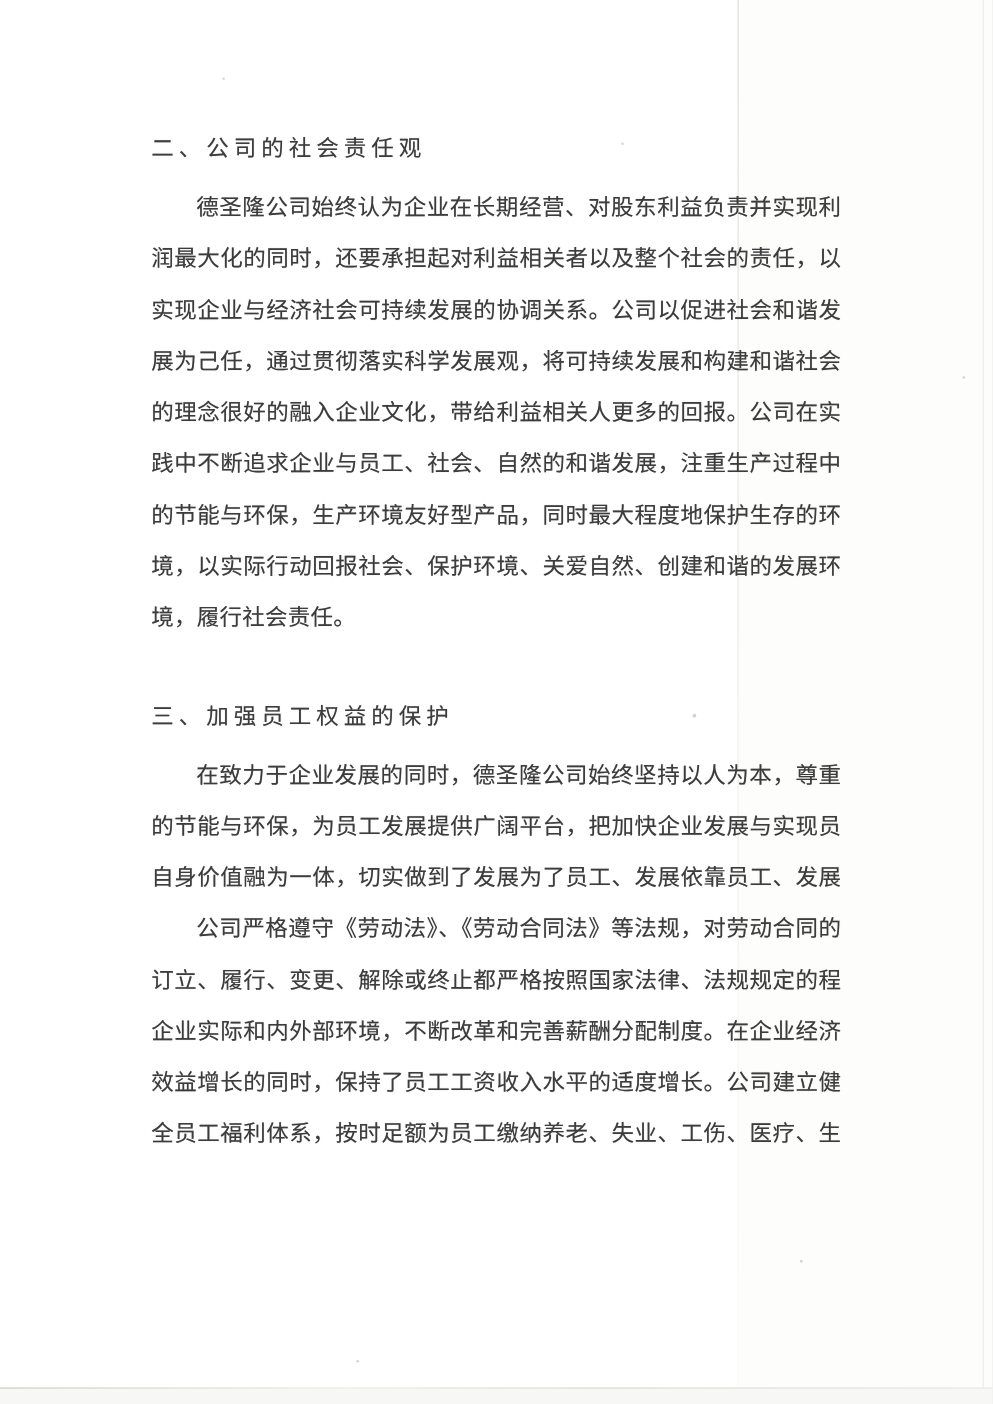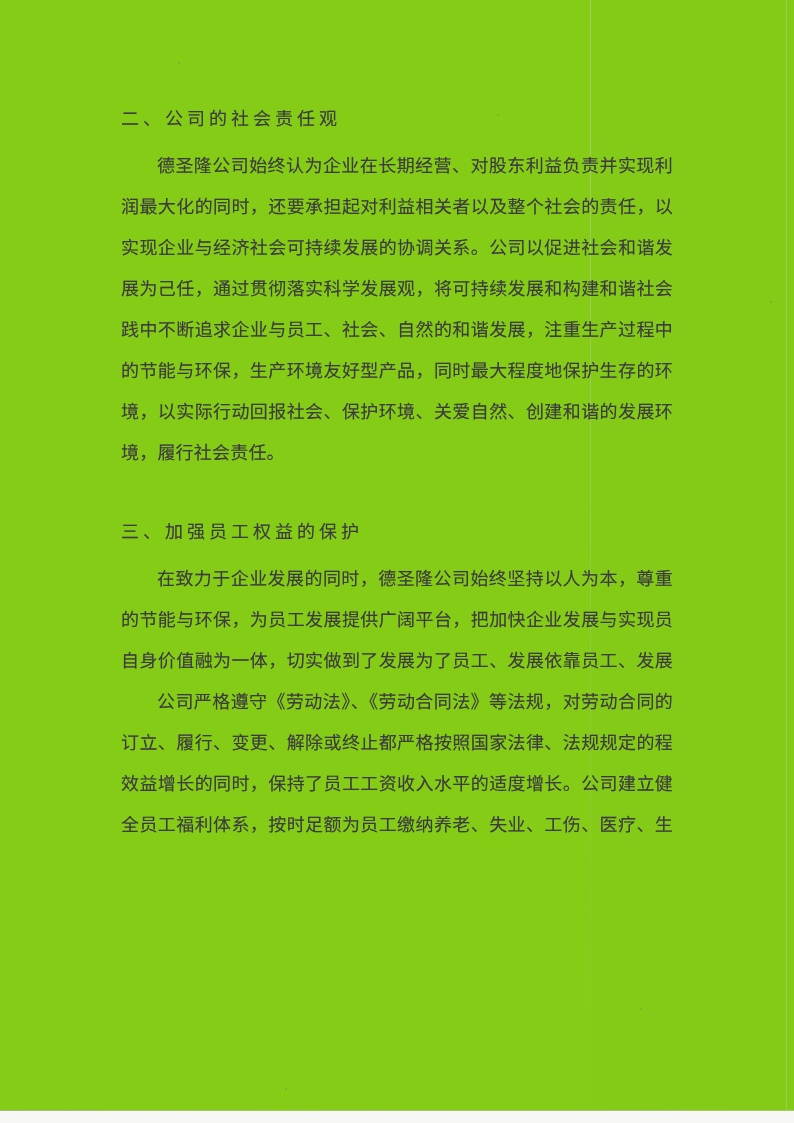--- a/index.html
+++ b/index.html
@@ -5,21 +5,21 @@
   html, body {
     margin: 0;
     padding: 0;
     background: #e9e9e7;
   }
   .page {
     position: relative;
     width: 794px;
     height: 1123px;
     margin: 0 auto;
-    background: #84cc16;
+    background: #ffffff;
     overflow: hidden;
     font-family: "Liberation Serif", "DejaVu Serif", serif;
   }
   
   .scan-shade-right {
     position: absolute;
     left: 590px; top: 0;
     width: 204px; height: 1110px;
     background: rgba(130, 130, 118, 0.02);
     pointer-events: none;
@@ -116,34 +116,36 @@
   <div class="speck s6"></div>
 
   <div class="content" style="color: rgb(60, 60, 60);">
       <div class="section">
         <div class="heading">二、公司的社会责任观</div>
         <div class="paragraph">
           <div class="line stretch indent">德圣隆公司始终认为企业在长期经营、对股东利益负责并实现利</div>
           <div class="line stretch">润最大化的同时，还要承担起对利益相关者以及整个社会的责任，以</div>
           <div class="line stretch">实现企业与经济社会可持续发展的协调关系。公司以促进社会和谐发</div>
           <div class="line stretch">展为己任，通过贯彻落实科学发展观，将可持续发展和构建和谐社会</div>
+          <div class="line stretch">的理念很好的融入企业文化，带给利益相关人更多的回报。公司在实</div>
           <div class="line stretch">践中不断追求企业与员工、社会、自然的和谐发展，注重生产过程中</div>
           <div class="line stretch">的节能与环保，生产环境友好型产品，同时最大程度地保护生存的环</div>
           <div class="line stretch">境，以实际行动回报社会、保护环境、关爱自然、创建和谐的发展环</div>
           <div class="line plain">境，履行社会责任。</div>
         </div>
       </div>
       <div class="section">
         <div class="heading">三、加强员工权益的保护</div>
         <div class="paragraph">
           <div class="line stretch indent">在致力于企业发展的同时，德圣隆公司始终坚持以人为本，尊重</div>
           <div class="line stretch">的节能与环保，为员工发展提供广阔平台，把加快企业发展与实现员工</div>
           <div class="line stretch">自身价值融为一体，切实做到了发展为了员工、发展依靠员工、发展</div>
         </div>
         <div class="paragraph">
           <div class="line stretch indent">公司严格遵守《劳动法》、《劳动合同法》等法规，对劳动合同的</div>
           <div class="line stretch">订立、履行、变更、解除或终止都严格按照国家法律、法规规定的程</div>
+          <div class="line stretch">企业实际和内外部环境，不断改革和完善薪酬分配制度。在企业经济</div>
           <div class="line stretch">效益增长的同时，保持了员工工资收入水平的适度增长。公司建立健</div>
           <div class="line stretch">全员工福利体系，按时足额为员工缴纳养老、失业、工伤、医疗、生</div>
         </div>
       </div>
     </div>
 </div>
 
 </body></html>

